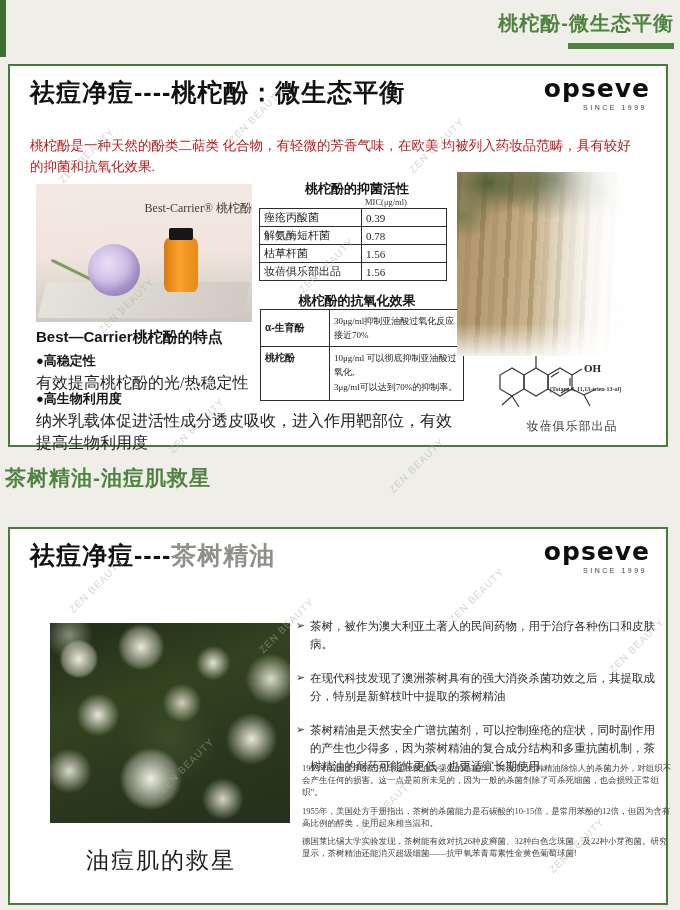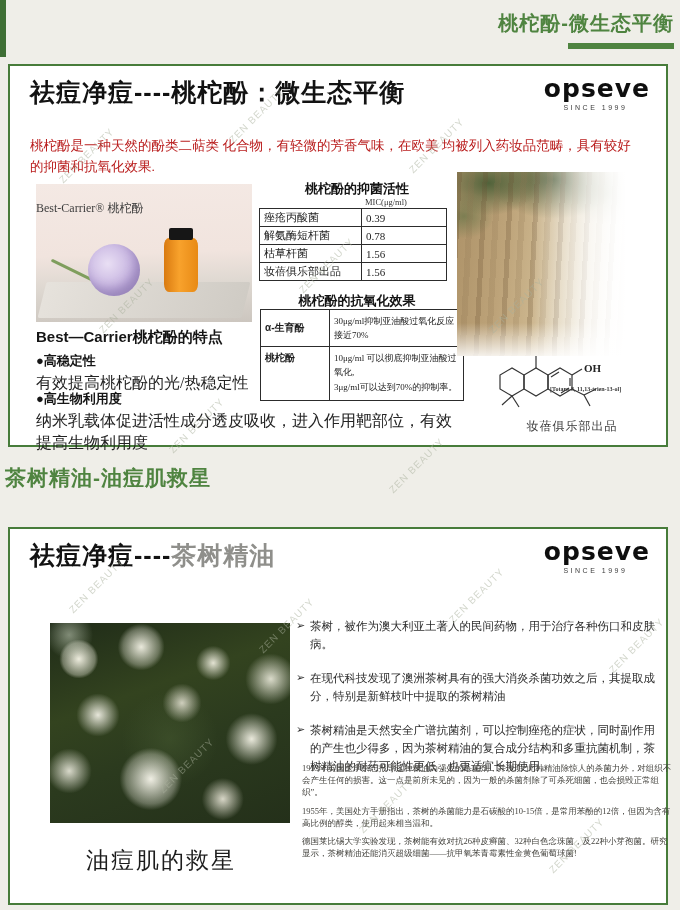--- a/index.html
+++ b/index.html
@@ -16,30 +16,30 @@
   .top-header .bar{width:106px;height:6px;background:#4f8440;margin-left:auto;margin-top:6px;}
   .section2-header{position:absolute;left:5px;top:464px;font-family:"Liberation Sans",sans-serif;
     font-weight:bold;font-size:21px;color:#4f8440;letter-spacing:1px;z-index:2;}
   
   .slide{position:absolute;left:8px;width:660px;background:#fff;border:2px solid #477c3a;box-sizing:border-box;}
   .slide1{top:64px;height:383px;}
   .slide2{top:527px;height:378px;}
   .slide-title{position:absolute;left:20px;top:10px;font-family:"Liberation Sans",sans-serif;
     font-weight:bold;font-size:25px;color:#121212;letter-spacing:1px;white-space:nowrap;}
   .title-light{color:#8f8f8b;}
-  .logo{position:absolute;right:16px;top:10px;text-align:center;}
+  .logo{position:absolute;right:16px;top:10px;text-align:right;}
   .logo .name{font-family:"DejaVu Sans",sans-serif;font-weight:bold;font-size:25px;color:#0e0e0e;
     letter-spacing:1px;line-height:1;}
   .logo .since{font-family:"Liberation Sans",sans-serif;font-size:7px;letter-spacing:2.5px;color:#3a3a3a;
     margin-top:3px;padding-right:3px;}
   
   .s1-intro{position:absolute;left:20px;top:70px;width:608px;font-size:13.5px;line-height:1.55;color:#b91c1c;}
   .product-figure{position:absolute;left:26px;top:118px;width:216px;height:138px;overflow:hidden;
     background:linear-gradient(178deg,#f4e9e4 0%,#f1e4de 50%,#ded8d1 72%,#ccc6bf 100%);}
-  .pf-label{position:absolute;top:16px;width:100%;text-align:left;font-size:12px;color:#3e3e3e;}
+  .pf-label{position:absolute;top:16px;width:100%;text-align:right;font-size:12px;color:#3e3e3e;}
   .pf-surface{position:absolute;bottom:4px;left:6px;right:6px;height:36px;border-radius:2px;
     background:linear-gradient(100deg,#e6e2dc,#cfcbc4);transform:skewX(-14deg);}
   .pf-stem{position:absolute;width:66px;height:3px;background:#7f9e5d;bottom:46px;left:12px;
     transform:rotate(26deg);border-radius:2px;}
   .pf-flower{position:absolute;width:52px;height:52px;border-radius:50%;bottom:26px;left:52px;
     background:radial-gradient(circle at 38% 38%,#e9dff4,#c4b1df 58%,#a995c9);
     box-shadow:inset -5px -7px 10px rgba(115,95,155,.45);}
   .pf-bottle{position:absolute;bottom:30px;left:128px;width:34px;height:54px;border-radius:5px/8px;
     background:linear-gradient(to right,#d97a10,#f8a22c 45%,#e88a15);}
   .pf-cap{position:absolute;bottom:82px;left:133px;width:24px;height:12px;background:#161616;border-radius:2px;}

